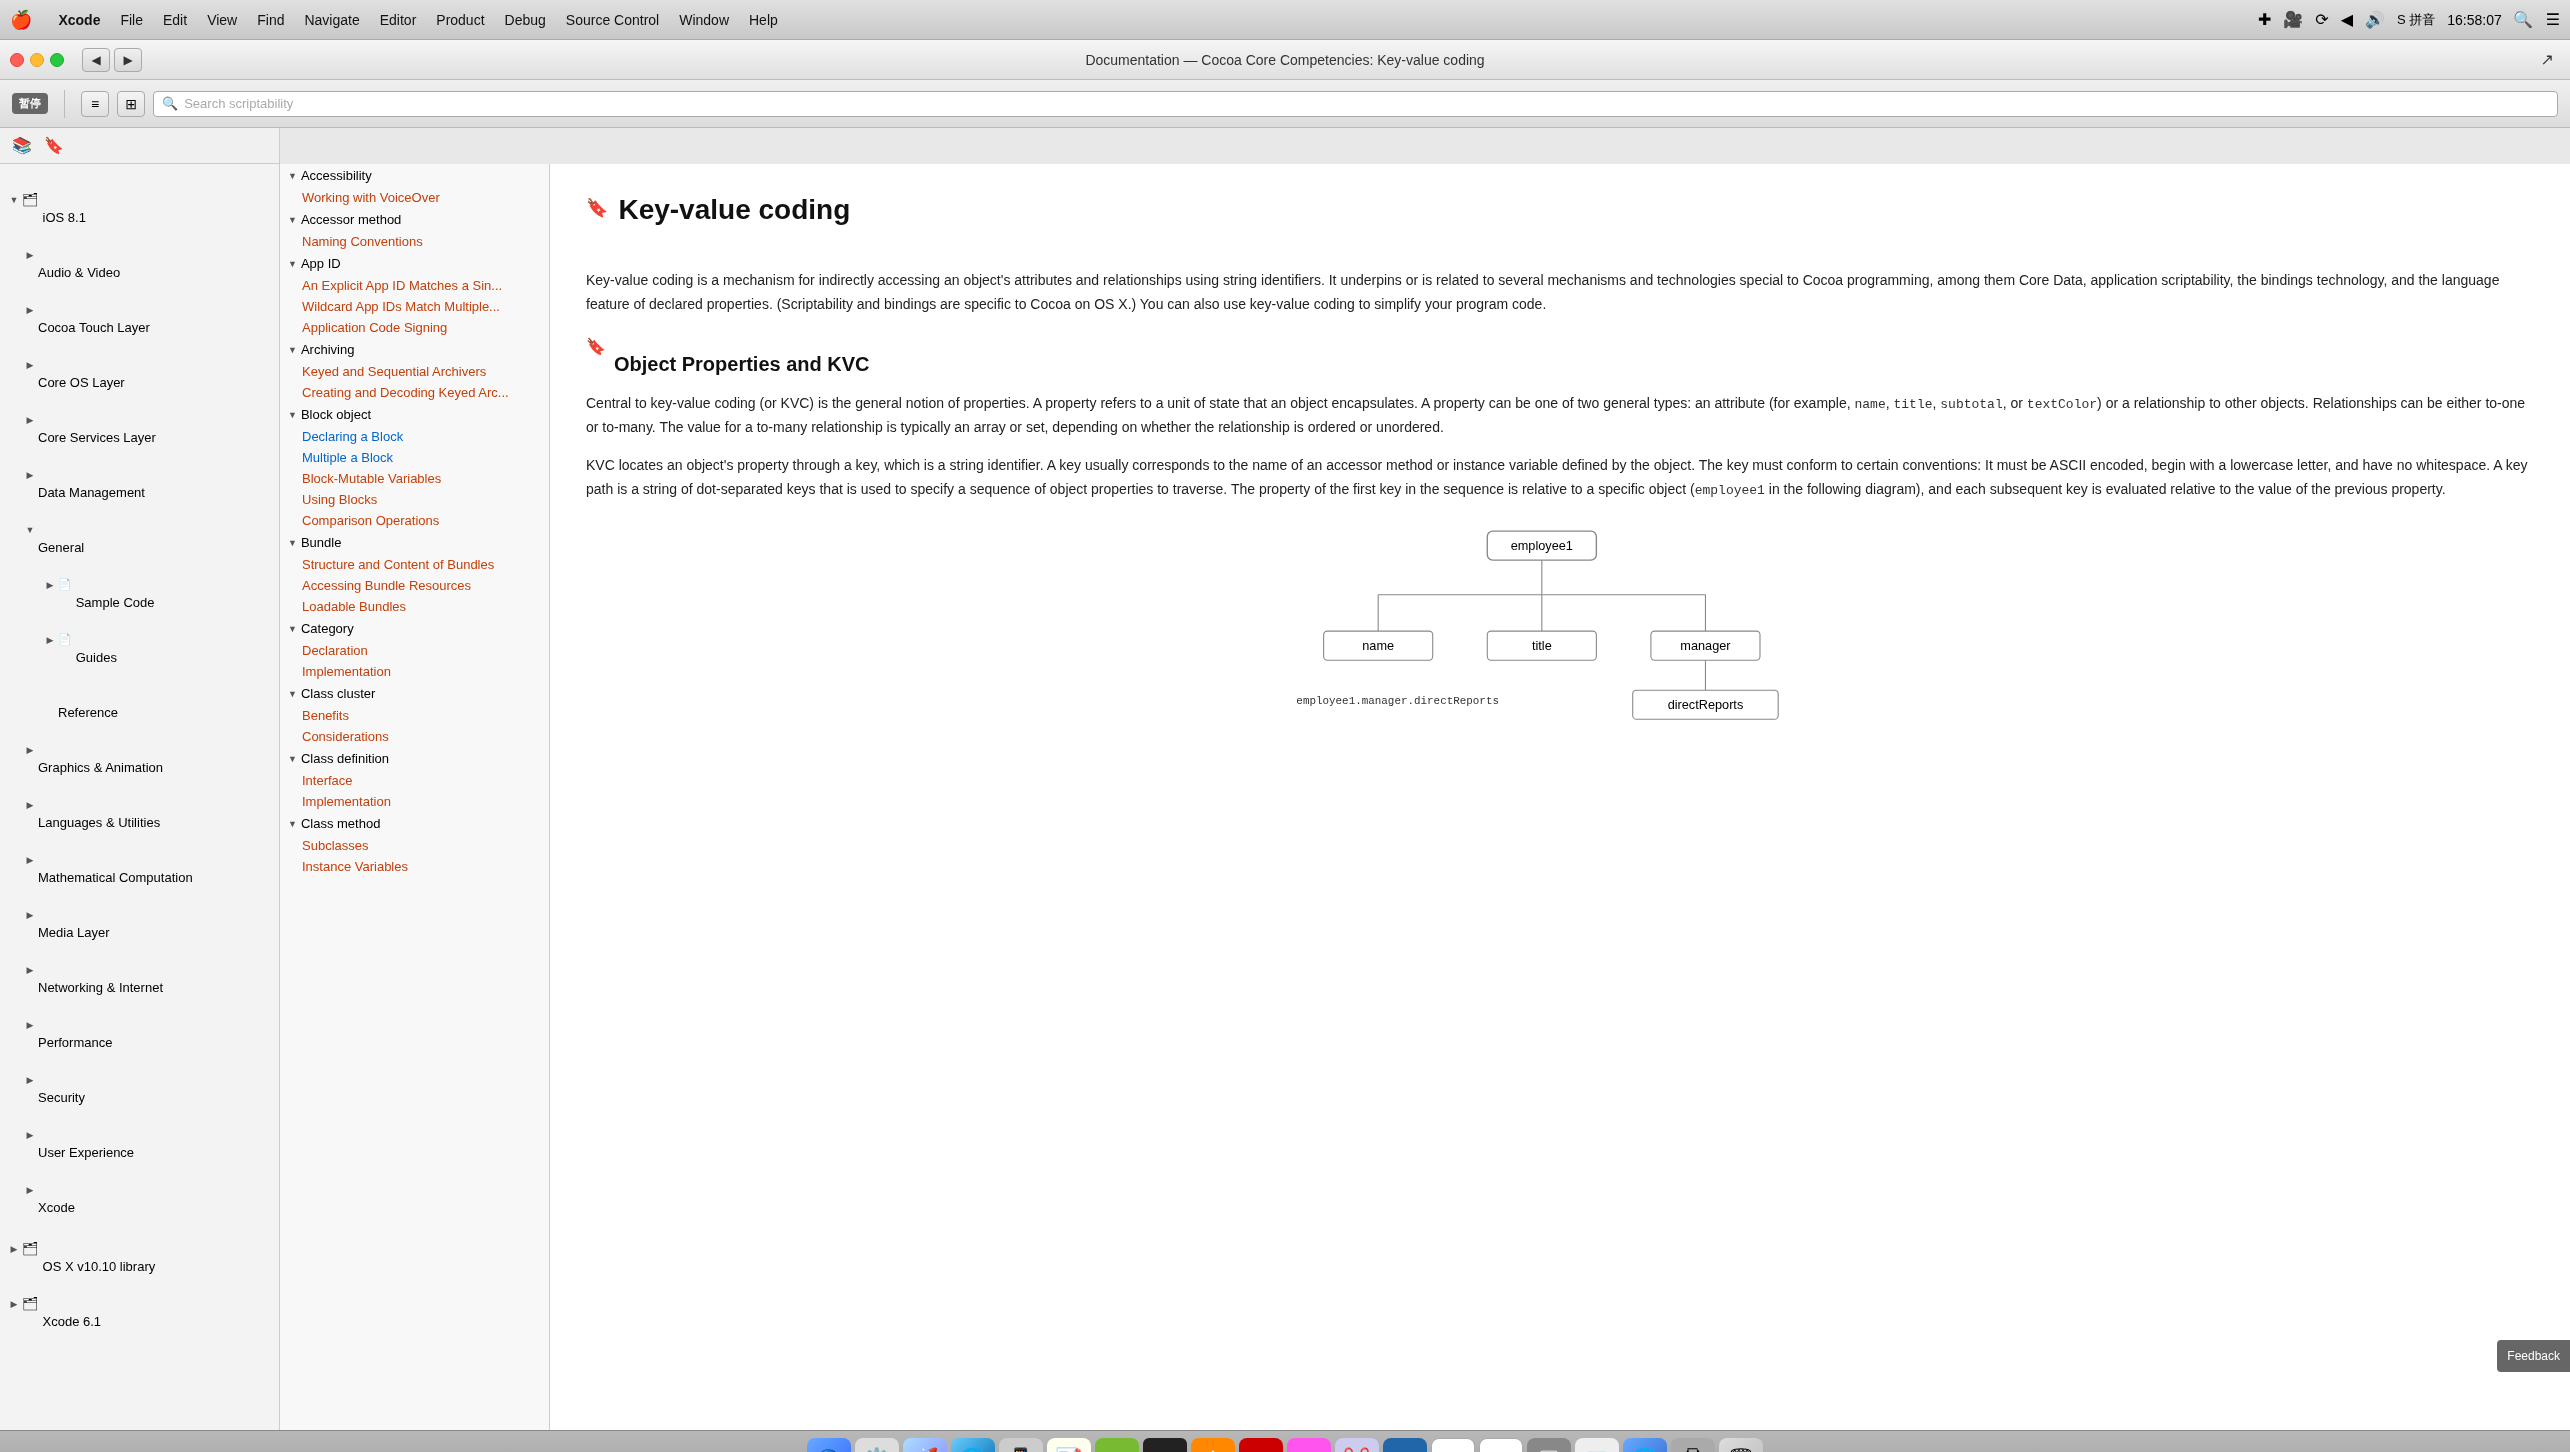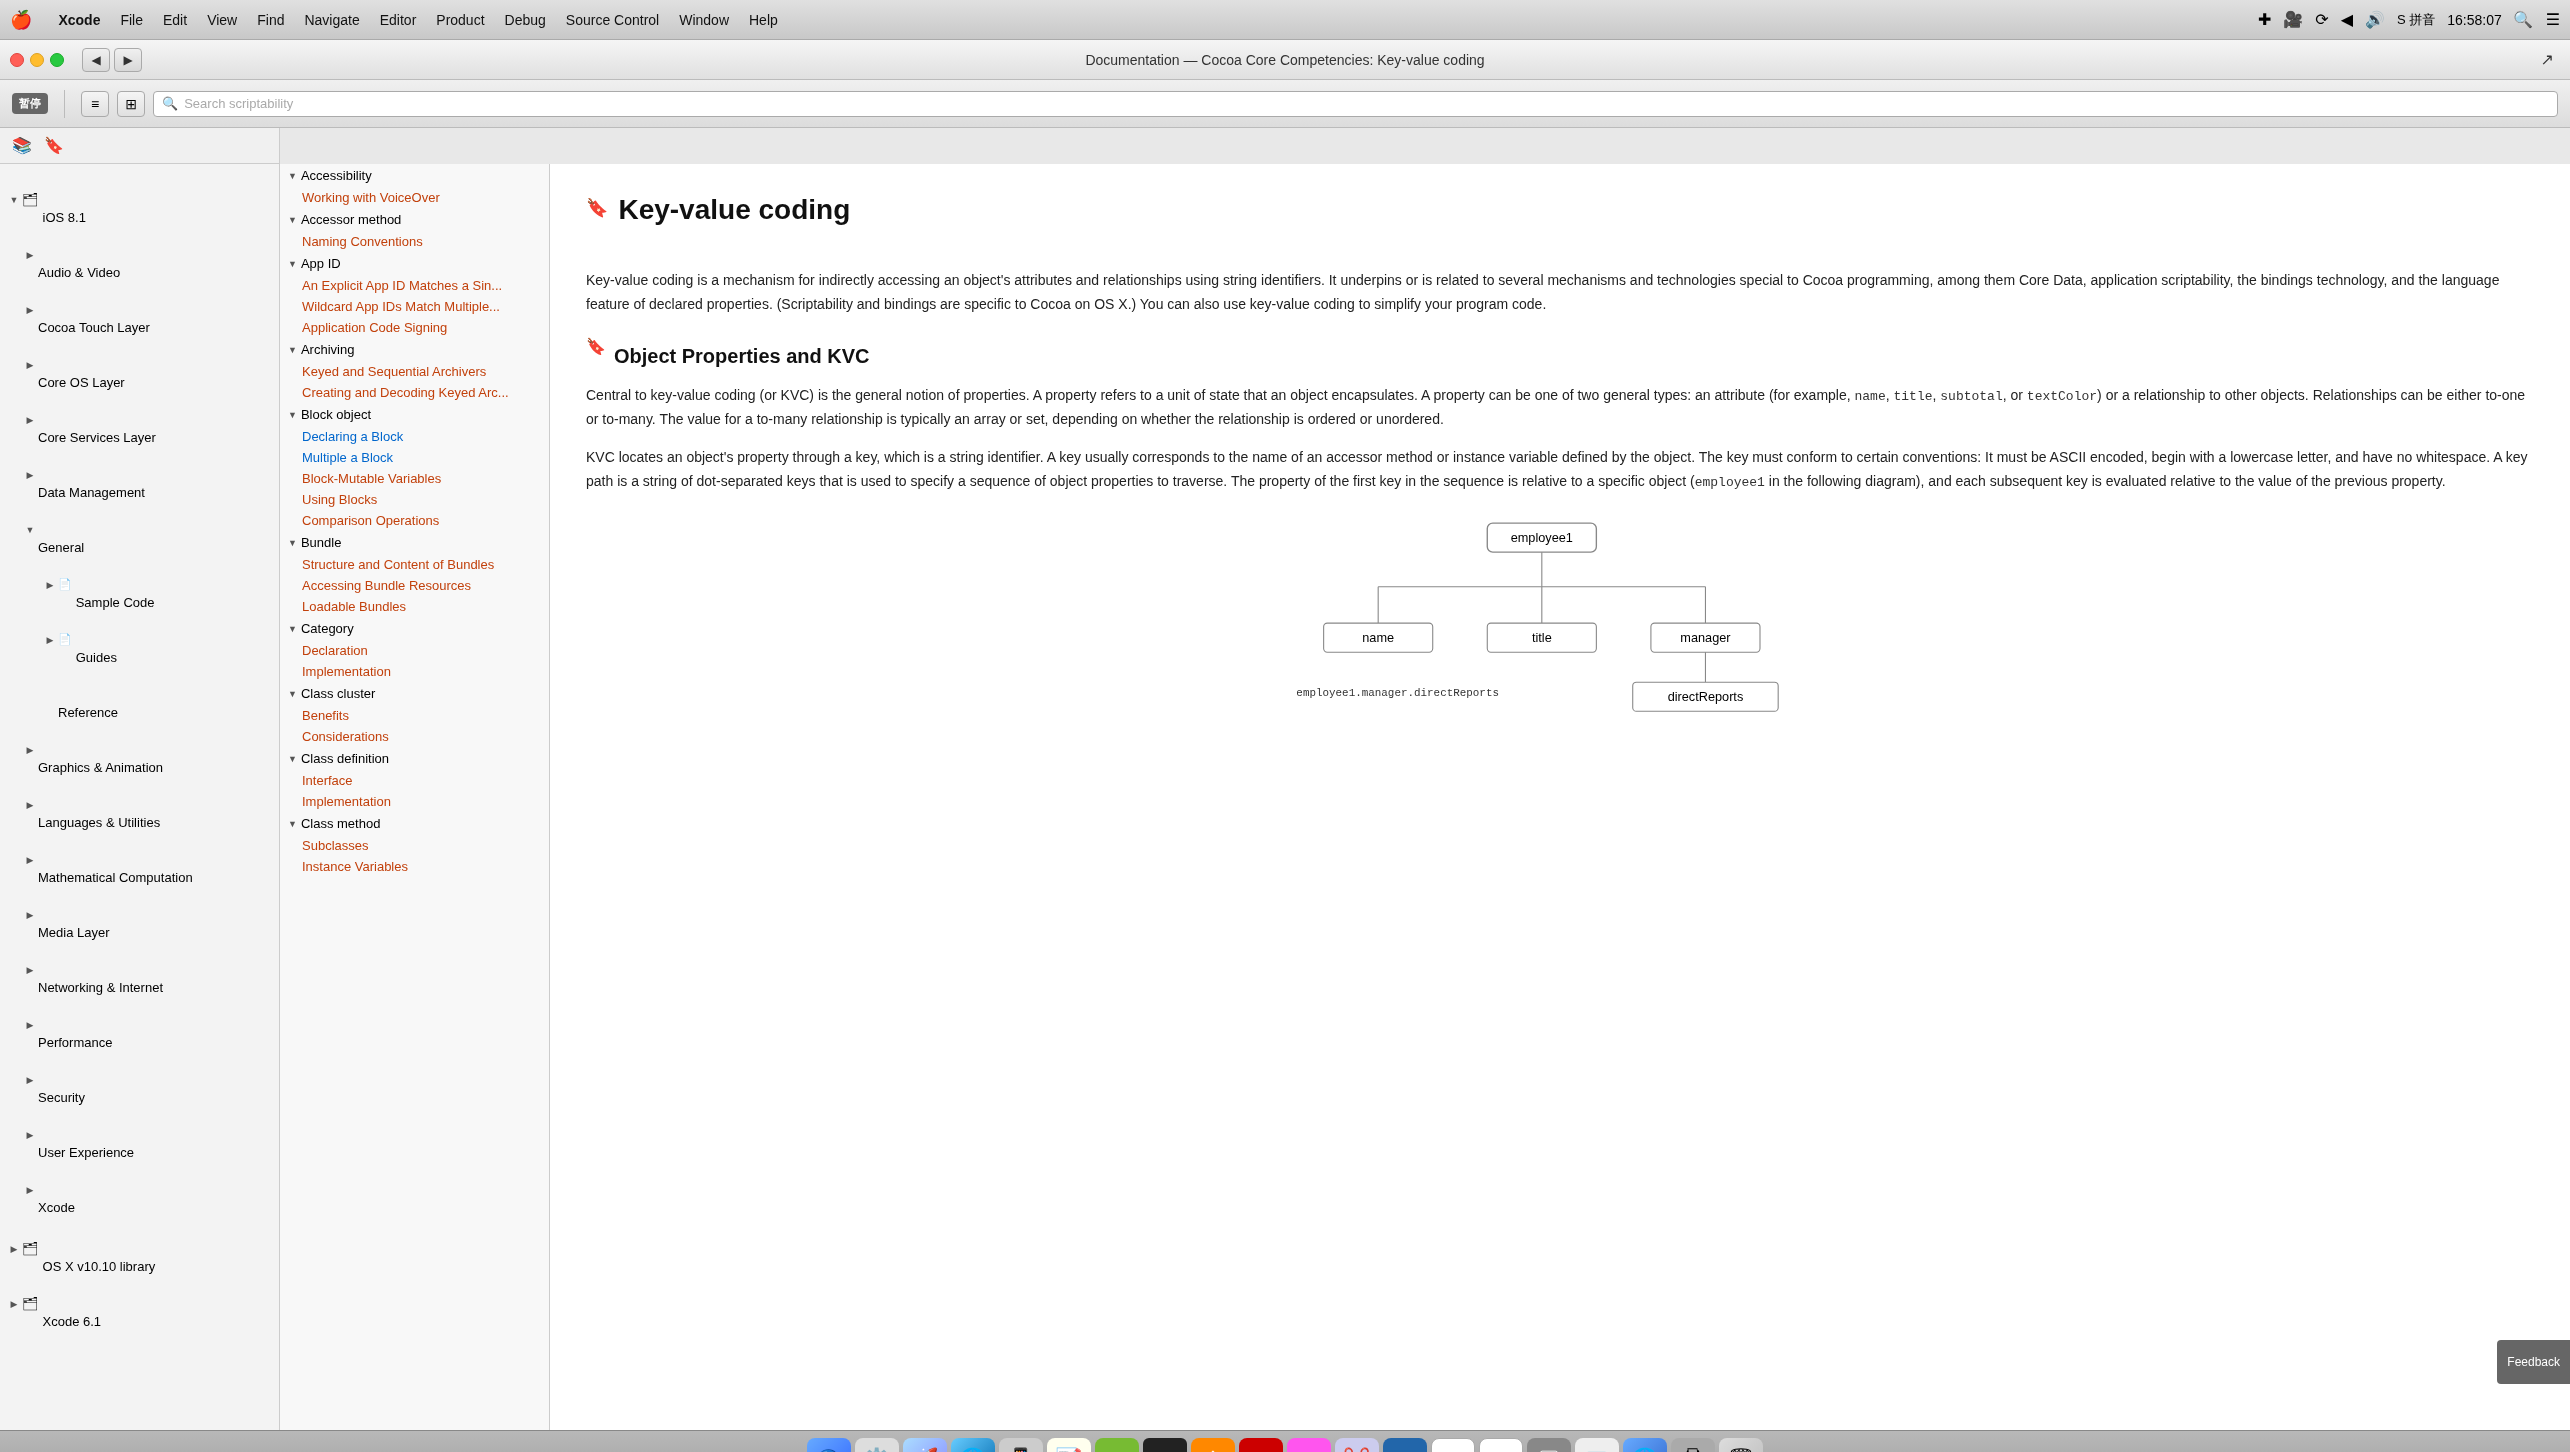--- a/index.html
+++ b/index.html
@@ -119,26 +119,26 @@
       align-items: center;
       justify-content: center;
       gap: 4px;
       padding: 4px 20px;
     }
     .dock-icon { width: 44px; height: 44px; border-radius: 8px; display: flex; align-items: center; justify-content: center; font-size: 22px; cursor: pointer; position: relative; }
 
     
     #feedback-btn {
       position: fixed;
-      bottom: 68px;
+      bottom: 80px;
       right: 0;
       background: #666;
       color: white;
       font-size: 12px;
-      padding: 15px 10px;
+      padding: 9px 10px;
       border-radius: 4px 0 0 4px;
       cursor: pointer;
       writing-mode: horizontal-tb;
     }
   </style>
 </head>
 <body>
 
 <div id="menubar">
   <span style="font-size:18px; margin-right:16px;">🍎</span>
@@ -392,21 +392,21 @@
 
   <div id="content">
     <div style="display:flex; align-items:flex-start;">
       <span style="color:#aaa; font-size:18px; margin-right:10px; margin-top:6px;">🔖</span>
       <h1>Key-value coding</h1>
     </div>
     <p style="margin-top:16px;">Key-value coding is a mechanism for indirectly accessing an object's attributes and relationships using string identifiers. It underpins or is related to several mechanisms and technologies special to Cocoa programming, among them Core Data, application scriptability, the bindings technology, and the language feature of declared properties. (Scriptability and bindings are specific to Cocoa on OS X.) You can also use key-value coding to simplify your program code.</p>
 
     <div style="display:flex; align-items:flex-start; margin-top:16px;">
       <span style="color:#aaa; font-size:16px; margin-right:8px; margin-top:2px;">🔖</span>
-      <h2 style="margin-top:8px;">Object Properties and KVC</h2>
+      <h2 style="margin-top:16px;">Object Properties and KVC</h2>
     </div>
     <p>
       Central to key-value coding (or KVC) is the general notion of properties. A property refers to a unit of state that an object encapsulates. A property can be one of two general types: an attribute (for example, <code>name</code>, <code>title</code>, <code>subtotal</code>, or <code>textColor</code>) or a relationship to other objects. Relationships can be either to-one or to-many. The value for a to-many relationship is typically an array or set, depending on whether the relationship is ordered or unordered.
     </p>
     <p>
       KVC locates an object's property through a key, which is a string identifier. A key usually corresponds to the name of an accessor method or instance variable defined by the object. The key must conform to certain conventions: It must be ASCII encoded, begin with a lowercase letter, and have no whitespace. A key path is a string of dot-separated keys that is used to specify a sequence of object properties to traverse. The property of the first key in the sequence is relative to a specific object (<code>employee1</code> in the following diagram), and each subsequent key is evaluated relative to the value of the previous property.
     </p>
 
     <div id="diagram">
       <svg class="diagram-svg" viewBox="0 0 600 220">

